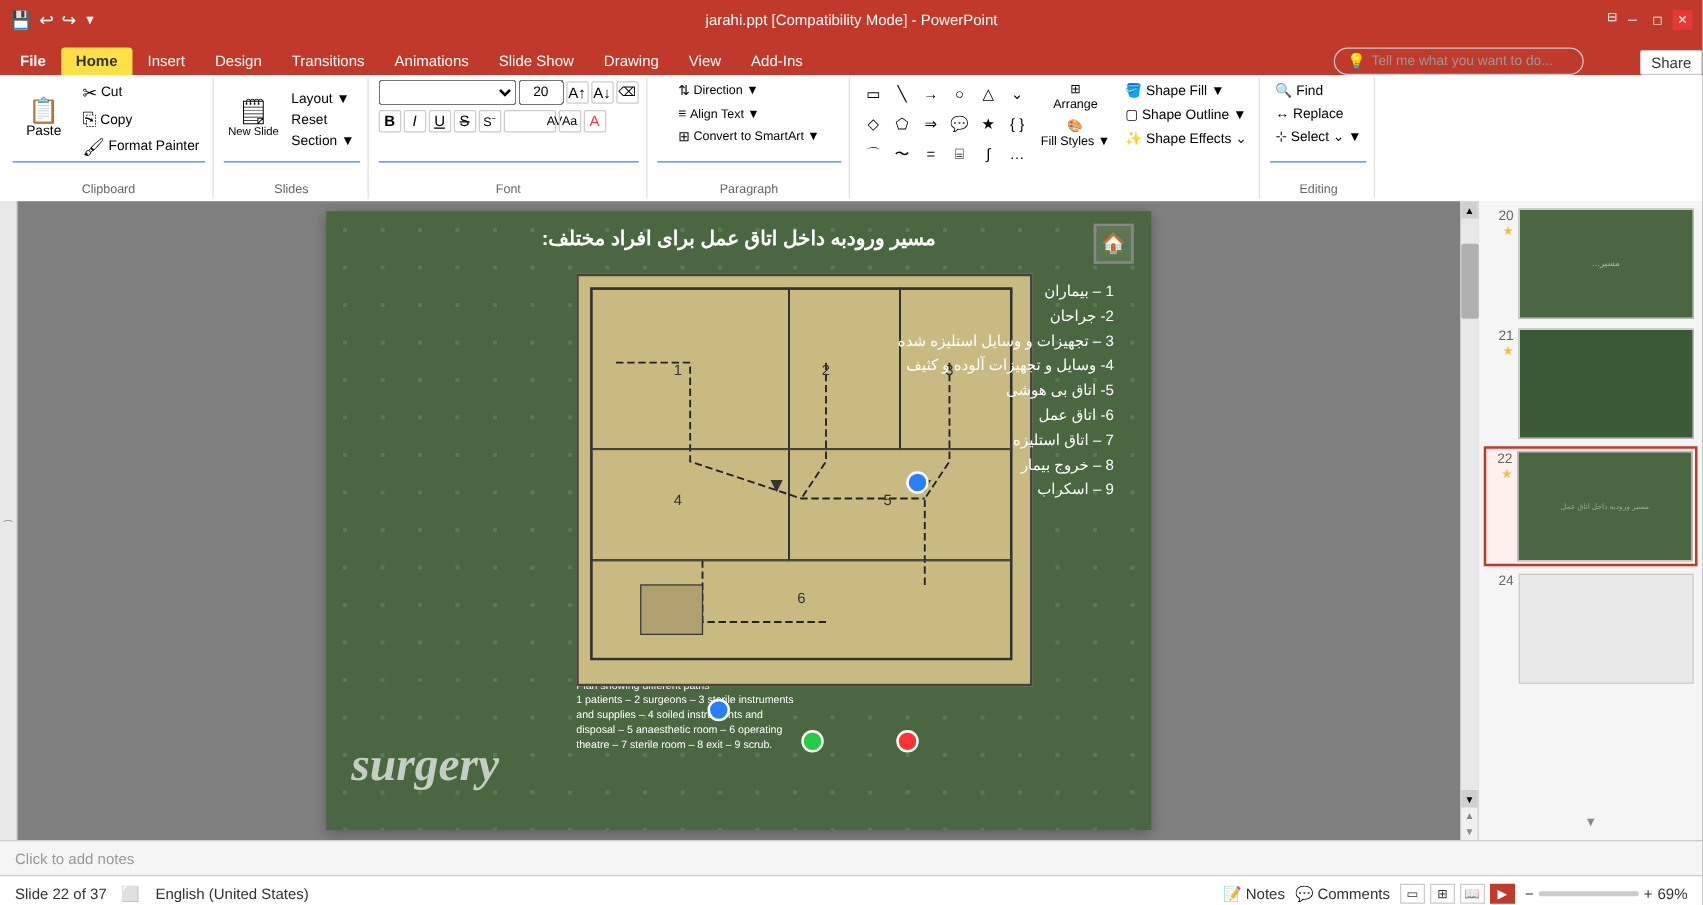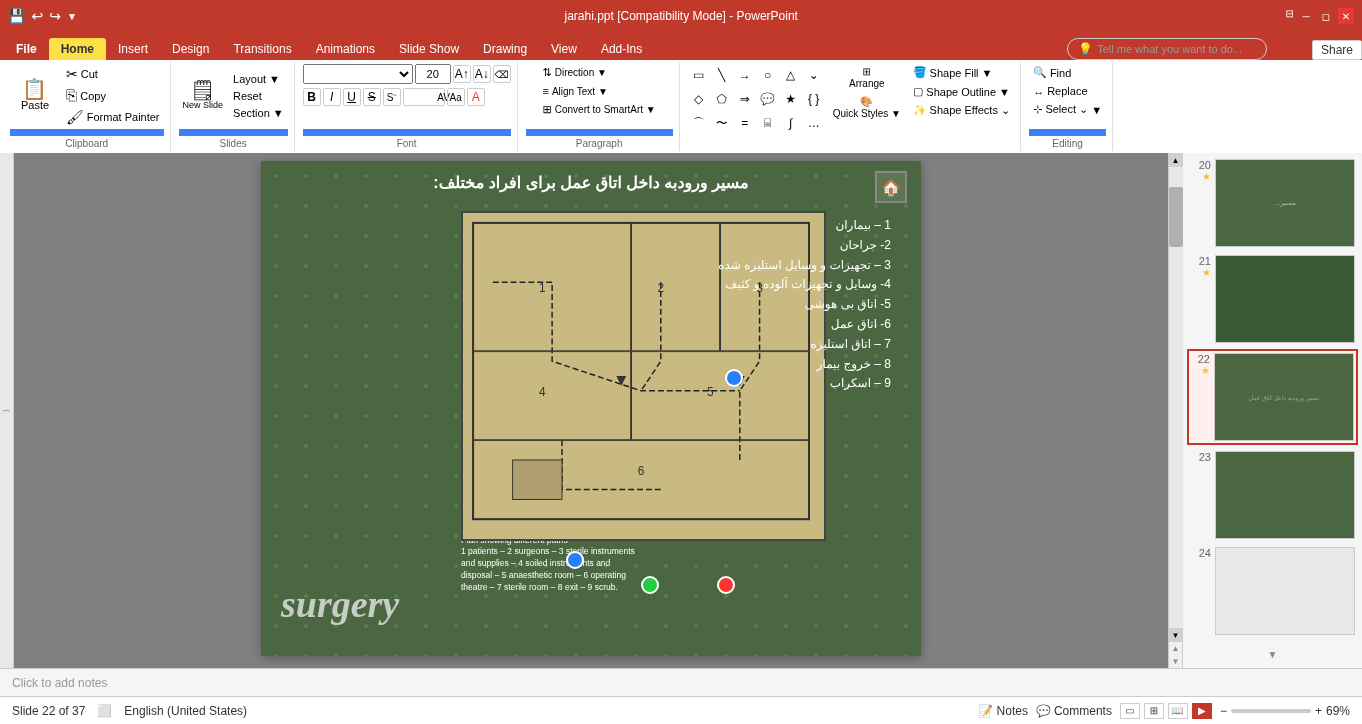--- a/index.html
+++ b/index.html
@@ -41,21 +41,21 @@
 
     .ribbon-group {
       display: flex;
       flex-direction: column;
       align-items: center;
       border-right: 1px solid #e0e0e0;
       padding: 2px 6px;
       min-width: 60px;
     }
     .ribbon-group-content { display: flex; flex: 1; align-items: center; gap: 2px; }
-    .ribbon-group-label { font-size: 10px; color: #666; margin-top: 2px; border-top: 7px solid #3b82f6; width: 100%; text-align: center; padding-top: 2px; }
+    .ribbon-group-label { font-size: 10px; color: #666; margin-top: 2px; border-top: 1px solid #3b82f6; width: 100%; text-align: center; padding-top: 16px; }
 
     .rb-btn {
       display: flex;
       flex-direction: column;
       align-items: center;
       justify-content: center;
       padding: 2px 4px;
       cursor: pointer;
       border-radius: 3px;
       font-size: 10px;
@@ -460,21 +460,21 @@
         </div>
       </div>
 
       <div style="display:flex; flex-direction:column; gap:2px; align-items:center;">
         <div class="rb-btn" style="font-size:10px; min-width:50px;">
           <span>⊞</span>
           <span>Arrange</span>
         </div>
         <div class="rb-btn" style="font-size:10px; min-width:50px;">
           <span>🎨</span>
-          <span>Quick Styles ▼</span>
+          <span>Fill Styles ▼</span>
         </div>
       </div>
 
       <div style="display:flex; flex-direction:column; gap:2px;">
         <div class="rb-mini">
           <span style="color:#e44;">🪣</span>
           <span>Shape Fill ▼</span>
         </div>
         <div class="rb-mini">
           <span>▢</span>
@@ -621,29 +621,20 @@
     <div class="thumb-item active" style="border:2px solid #c0392b; background: #fff0ee;">
       <div style="display:flex; flex-direction:column; align-items:flex-end; min-width:18px;">
         <span class="thumb-num">22</span>
         <span class="thumb-star">★</span>
       </div>
       <div class="thumb-img" style="background:#4a6741;">
         <div class="thumb-img-inner" style="font-size:6px; color:rgba(255,255,255,0.4); padding:2px; direction:rtl; text-align:right;">مسیر ورودبه داخل اتاق عمل</div>
       </div>
     </div>
 
-    <div class="thumb-item">
-      <div style="display:flex; flex-direction:column; align-items:flex-end; min-width:18px;">
-        <span class="thumb-num">23</span>
-        <span style="width:10px;"></span>
-      </div>
-      <div class="thumb-img" style="background:#4a6741;">
-        <div class="thumb-img-inner"></div>
-      </div>
-    </div>
 
     <div class="thumb-item">
       <div style="display:flex; flex-direction:column; align-items:flex-end; min-width:18px;">
         <span class="thumb-num">24</span>
         <span style="width:10px;"></span>
       </div>
       <div class="thumb-img light" style="background:#e8e8e8;">
         <div class="thumb-img-inner"></div>
       </div>
     </div>

